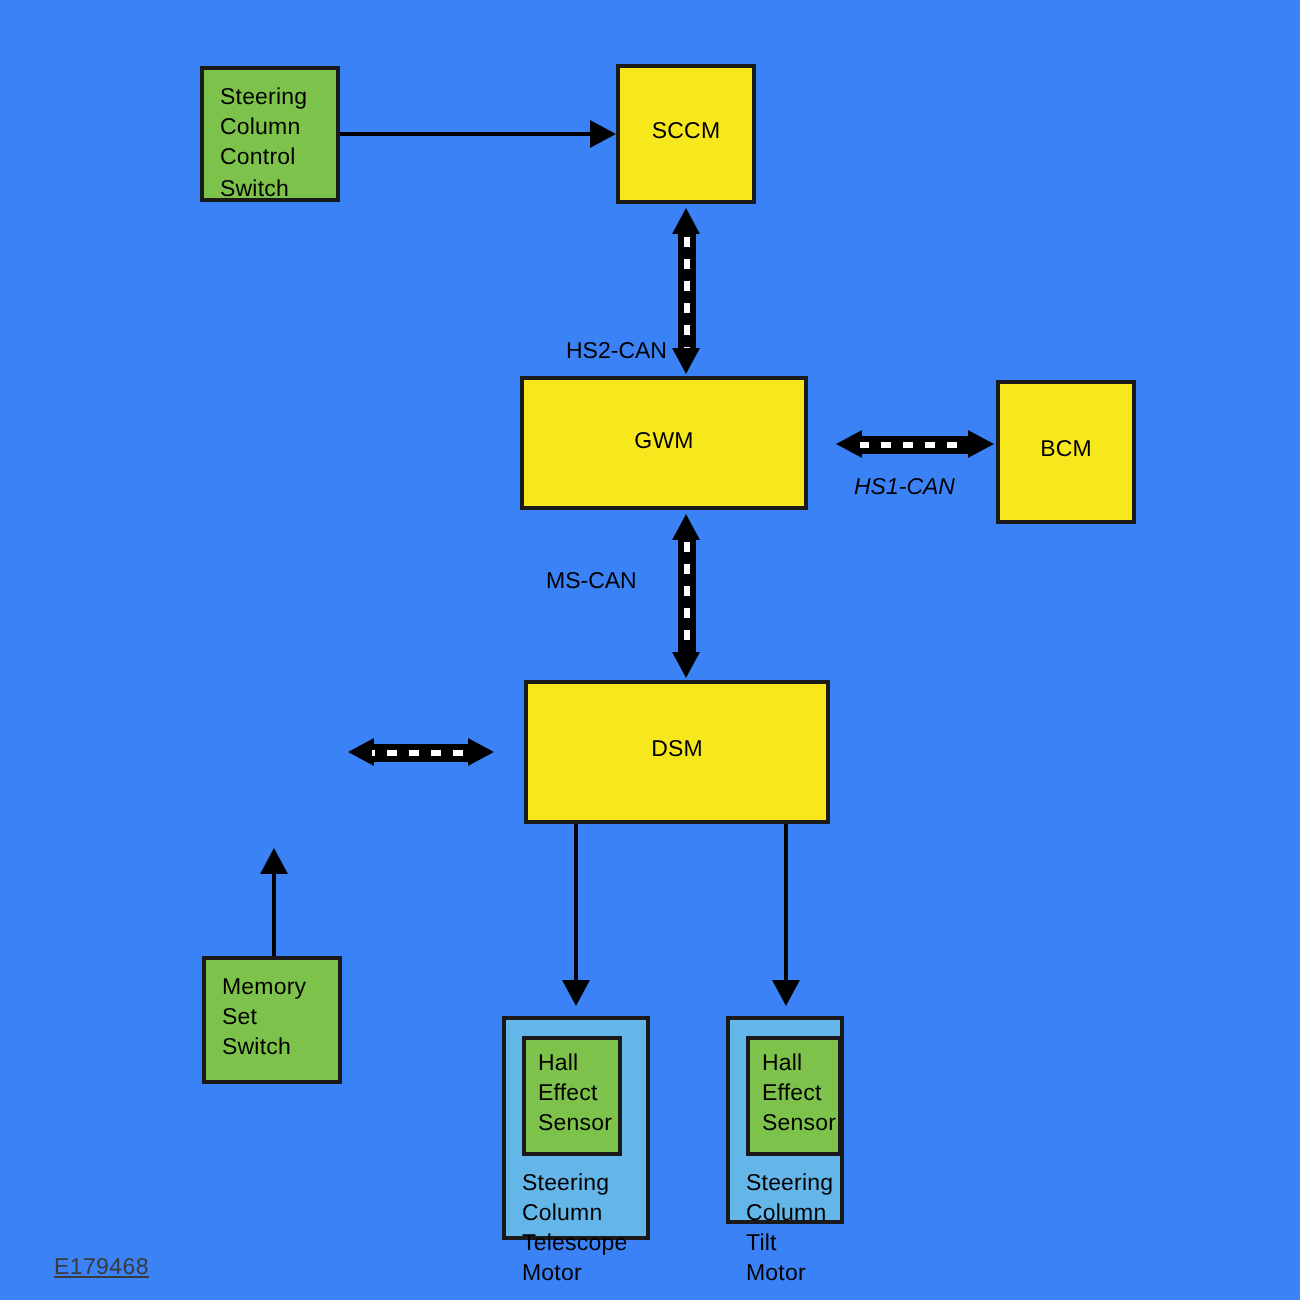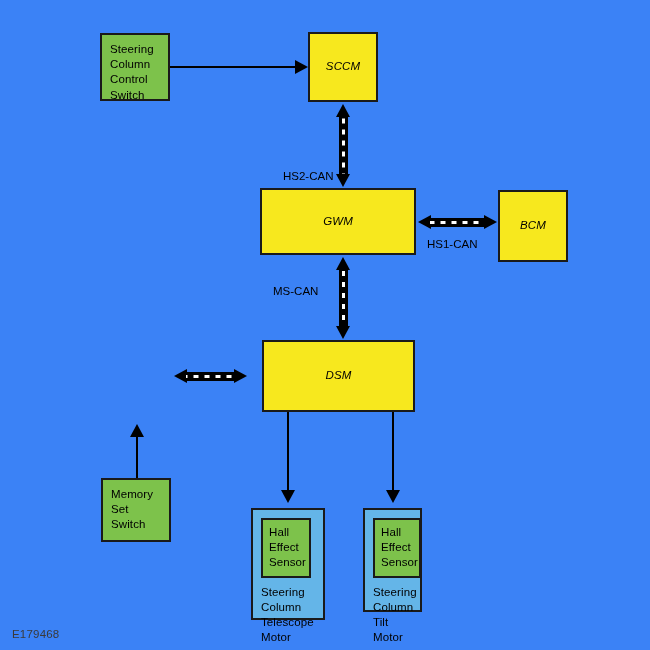--- a/index.html
+++ b/index.html
@@ -44,21 +44,20 @@
     justify-content: flex-start;
     align-items: flex-start;
     padding: 7px 8px;
   }
   .node-label {
     white-space: pre-line;
     text-align: left;
   }
   .node.module .node-label {
     text-align: left;
-    font-style: italic;
   }
   .motor-text {
     white-space: pre-line;
     text-align: left;
     font-size: 11.5px;
     line-height: 1.32;
     margin-top: 7px;
     display: block;
   }
   .sensor-box {
@@ -162,28 +161,28 @@
 
   <div class="node module" style="left:308px; top:32px; width:70px; height:70px;">
     <span class="node-label">SCCM</span>
   </div>
 
   <div class="arrow up" style="left:336px; top:104px;"></div>
   <div class="bus v" style="left:338.5px; top:116px; height:60px;"></div>
   <div class="arrow down" style="left:336px; top:174px;"></div>
   <div class="bus-label" style="left:283px; top:138px;margin-top:32px;">HS2-CAN</div>
 
-  <div class="node module" style="left:260px; top:188px; width:156px; height:67px;">
+  <div class="node module" style="left:260px; top:188px; width:144px; height:67px;">
     <span class="node-label">GWM</span>
   </div>
 
   <div class="arrow left" style="left:418px; top:215px;"></div>
   <div class="bus h" style="left:430px; top:217.5px; width:54px;"></div>
   <div class="arrow right" style="left:484px; top:215px;"></div>
-  <div class="bus-label" style="left:427px; top:238px;">HS1-CAN</div>
+  <div class="bus-label" style="left:427px; top:238px;font-style:italic;">HS1-CAN</div>
 
   <div class="node module" style="left:498px; top:190px; width:70px; height:72px;">
     <span class="node-label">BCM</span>
   </div>
 
   <div class="arrow up" style="left:336px; top:257px;"></div>
   <div class="bus v" style="left:338.5px; top:269px; height:59px;"></div>
   <div class="arrow down" style="left:336px; top:326px;"></div>
   <div class="bus-label" style="left:273px; top:285px;">MS-CAN</div>
 
@@ -223,15 +222,15 @@
   <div class="node motor" style="left:363px; top:508px; width:59px; height:104px;">
     <div class="sensor-box" style="width:48px;">Hall
 Effect
 Sensor</div>
     <span class="motor-text">Steering
 Column
 Tilt
 Motor</span>
   </div>
 
-  <div class="figure-id" style="left:12px; top:628px;">E179468</div>
+  <div class="figure-id" style="left:27px; top:628px;text-decoration:underline;">E179468</div>
 
 </div>
 
 </body></html>

